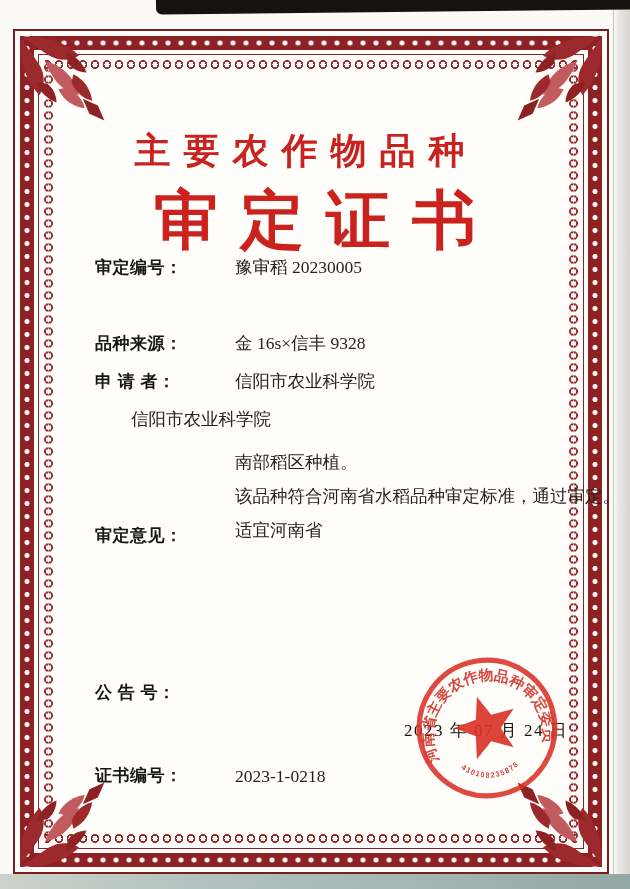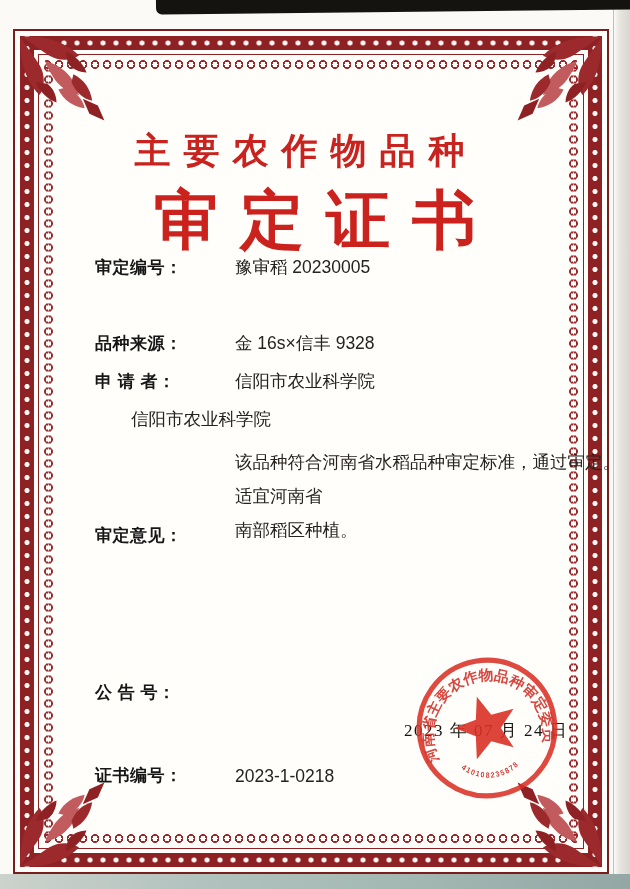--- a/index.html
+++ b/index.html
@@ -57,21 +57,21 @@
           font-family:Liberation Sans, sans-serif;font-weight:900;font-size:36px;
           letter-spacing:13px;text-indent:13px;color:#c8231f;}
   .title2{position:absolute;top:177px;left:0;width:630px;text-align:center;z-index:4;
           font-family:"Liberation Serif",serif;font-weight:bold;font-size:64px;
           letter-spacing:22px;text-indent:22px;color:#cb221d;}
 
   
   .row{position:absolute;left:95px;display:flex;align-items:flex-end;z-index:4;}
   .row .lab{font-family:"Liberation Sans",sans-serif;font-weight:bold;font-size:17px;
             color:#161616;width:104px;flex:none;letter-spacing:0.5px;}
-  .row .val{font-family:Liberation Sans, sans-serif;font-size:17.5px;color:#26231f;
+  .row .val{font-family:Liberation Serif, serif;font-size:17.5px;color:#26231f;
             margin-left:36px;line-height:34px;margin-top:-7px;padding-top:7px;}
   .row .val.single{line-height:normal;margin-top:0;padding-top:0;}
   .opinion-line{display:block;}
 
   
   .date{position:absolute;left:404px;top:719px;z-index:5;
         font-family:"Liberation Serif",serif;font-size:17px;letter-spacing:1.5px;color:#17150f;}
   .seal{position:absolute;left:412px;top:653px;width:150px;height:150px;z-index:6;
         transform:rotate(-10deg);opacity:0.95;}
 </style>
@@ -150,22 +150,22 @@
   <div class="row" style="top:369px">
     <span class="lab">申 请 者：</span>
     <span class="val single">信阳市农业科学院</span>
   </div>
   <div class="row" style="top:407px">
     <span class="val single">信阳市农业科学院</span>
   </div>
   <div class="row" style="top:445px">
     <span class="lab">审定意见：</span>
     <span class="val">
+      <span class="opinion-line">南部稻区种植。</span>
       <span class="opinion-line">该品种符合河南省水稻品种审定标准，通过审定。适宜河南省</span>
-      <span class="opinion-line">南部稻区种植。</span>
     </span>
   </div>
   <div class="row" style="top:681px">
     <span class="lab">公 告 号：</span>
   </div>
   <div class="row" style="top:764px">
     <span class="lab">证书编号：</span>
     <span class="val single">2023-1-0218</span>
   </div>
 

